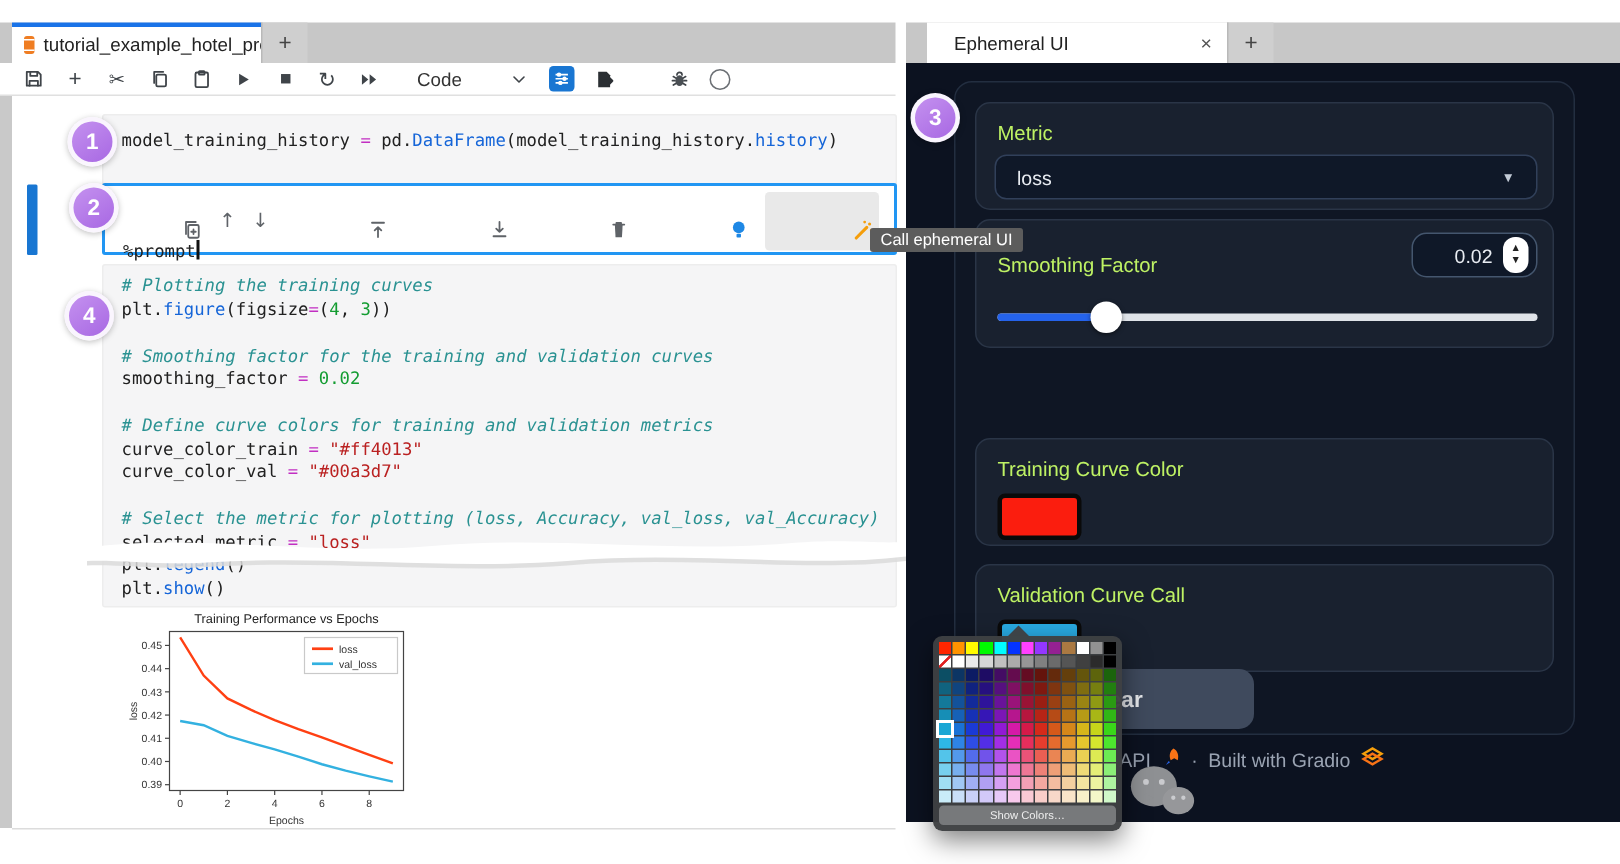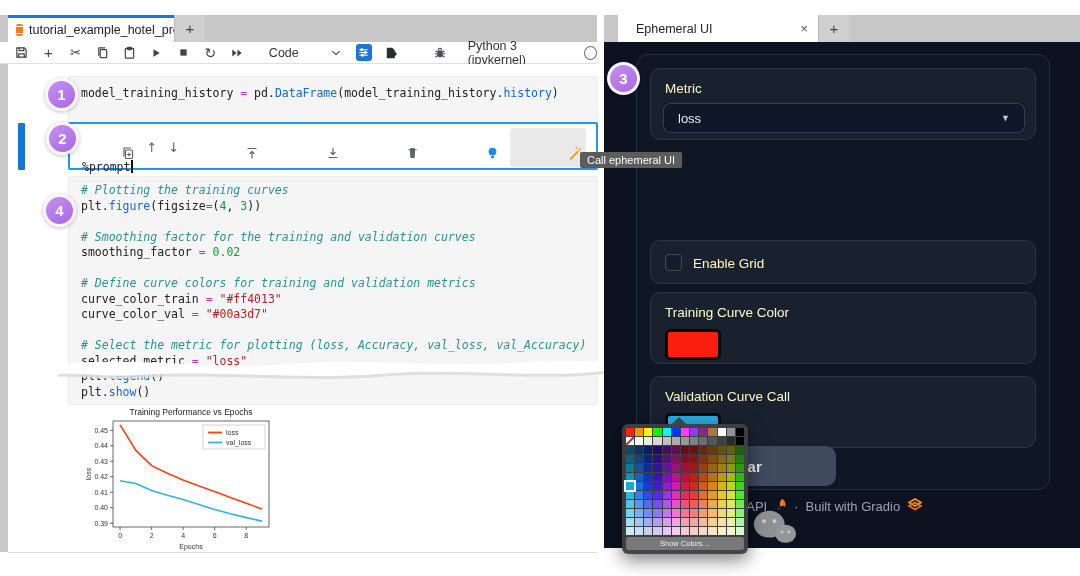--- a/index.html
+++ b/index.html
@@ -41,21 +41,21 @@
          background:linear-gradient(145deg,#c491ef,#a868e3);border:3px solid rgba(255,255,255,.92);
          box-shadow:0 1px 4px rgba(0,0,0,.25);display:flex;align-items:center;justify-content:center;
          color:#fff;font-size:15px;font-weight:bold;z-index:30;box-sizing:border-box;}
   .tooltip{position:absolute;background:#5c5c5c;color:#fff;font-size:11px;padding:2px 7px;
            border-radius:2px;z-index:60;white-space:nowrap;}
 
   
   .gr-panel{background:#0c1220;}
   .gr-wrapper{position:absolute;border:1px solid #232e40;border-radius:12px;background:#0f1624;}
   .gr-block{position:absolute;background:#19212f;border:1px solid #2a3547;border-radius:10px;box-sizing:border-box;}
-  .gr-label{font-size:13.5px;color:#fef9c3;}
+  .gr-label{font-size:13.5px;color:#bef264;}
   .gr-input{background:#0f1828;border:1px solid #31405a;border-radius:8px;box-sizing:border-box;
             color:#e8ecf2;font-size:13px;display:flex;align-items:center;}
   .gr-btn{position:absolute;border-radius:10px;display:flex;align-items:center;justify-content:center;
           font-size:15px;font-weight:bold;box-sizing:border-box;}
   .stepper{background:#fff;border-radius:8px;width:17px;height:24px;display:flex;flex-direction:column;
            align-items:center;justify-content:center;color:#222;font-size:7px;line-height:8px;}
   .gr-footer{position:absolute;display:flex;align-items:center;gap:7px;color:#9aa3b2;font-size:13px;z-index:3;}
 
   
   .picker{position:absolute;background:rgba(62,64,66,.97);border-radius:6px;padding:4px;
@@ -163,21 +163,20 @@
           <ellipse cx="7" cy="9" rx="3.2" ry="4.2" fill="#4a4f54" stroke="none"></ellipse>
           <path d="M5 4.5a2 2 0 014 0"></path>
           <line x1="1.5" y1="9" x2="3.5" y2="9"></line>
           <line x1="10.5" y1="9" x2="12.5" y2="9"></line>
           <line x1="2.2" y1="5.8" x2="4.2" y2="7"></line>
           <line x1="11.8" y1="5.8" x2="9.8" y2="7"></line>
           <line x1="2.2" y1="12.4" x2="4.2" y2="11.2"></line>
           <line x1="11.8" y1="12.4" x2="9.8" y2="11.2"></line>
         </svg>
       </span>
-    <span class="tb-label" style="margin-left:8px;">Python 3 (ipykernel)</span>
     <span style="width:12px;height:12px;border:1.5px solid #6b6f74;border-radius:50%;"></span>
   </div>
 
   <div class="abs" style="left:8px;top:64px;width:589px;height:488px;background:#fff;border-bottom:1px solid #dcdcdc;"></div>
 
   <div class="cell cell-gray abs" style="left:68px;top:76px;width:530px;height:58px;padding:9px 12px;"><div class="code-line"><span class="tk-v">model_training_history </span><span class="tk-o">= </span><span class="tk-v">pd.</span><span class="tk-b">DataFrame</span><span class="tk-v">(model_training_history.</span><span class="tk-b">history</span><span class="tk-v">)</span></div></div>
 
   <div class="abs" style="left:18px;top:123px;width:7px;height:47px;background:#1876d2;border-radius:1px;"></div>
   <div class="cell cell-active abs" style="left:68px;top:122px;width:530px;height:48px;padding:5px 12px;">
     <div class="code-line"><span class="tk-v">%prompt</span><span class="caret"></span></div>
@@ -285,26 +284,36 @@
   <div class="gr-wrapper" style="left:636px;top:54px;width:412px;height:434px;"></div>
 
   <div class="gr-block" style="left:650px;top:68px;width:386px;height:72px;">
     <div class="gr-label" style="position:absolute;left:14px;top:12px;">Metric</div>
     <div class="gr-input" style="position:absolute;left:12px;top:34px;width:362px;height:30px;padding:0 14px;justify-content:space-between;">
       <span>loss</span>
       <span style="color:#c3cbd6;font-size:9px;">▼</span>
     </div>
   </div>
 
-
-  <div class="gr-block" style="left:650px;top:240px;width:386px;height:44px;">
-    <div style="position:absolute;left:14px;top:13px;width:17px;height:17px;border:1.5px solid #3c4b60;
-                border-radius:4px;background:#141d2b;box-sizing:border-box;"></div>
-    <div class="gr-label" style="position:absolute;left:42px;top:15px;">Enable Grid</div>
-  </div>
+  <div class="gr-block" style="left:650px;top:146px;width:386px;height:86px;">
+    <div class="gr-label" style="position:absolute;left:14px;top:22px;">Smoothing Factor</div>
+    <div class="gr-input" style="position:absolute;right:10px;top:8px;width:84px;height:30px;border-color:#44566e;
+                border-radius:10px;justify-content:flex-end;padding-right:5px;gap:7px;">
+      <span>0.02</span>
+      <span class="stepper">
+        <span>▲</span>
+        <span>▼</span>
+      </span>
+    </div>
+    <div style="position:absolute;left:14px;top:62px;width:360px;height:5px;border-radius:3px;background:#dfe3e8;"></div>
+    <div style="position:absolute;left:14px;top:62px;width:72px;height:5px;border-radius:3px;background:#2563eb;"></div>
+    <div style="position:absolute;left:76px;top:54px;width:21px;height:21px;border-radius:50%;background:#fff;
+                box-shadow:0 1px 3px rgba(0,0,0,.5);"></div>
+  </div>
+
 
   <div class="gr-block" style="left:650px;top:292px;width:386px;height:72px;text-align:right;">
     <div class="gr-label" style="position:absolute;left:14px;top:12px;">Training Curve Color</div>
     <div style="position: absolute; left: 14px; top: 36px; width: 50px; height: 25px; border: 3px solid rgb(10, 10, 10); border-radius: 5px; background: rgb(251, 29, 14);"></div>
   </div>
 
   <div class="gr-block" style="left:650px;top:376px;width:386px;height:72px;">
     <div class="gr-label" style="position:absolute;left:14px;top:12px;">Validation Curve Call</div>
     <div style="position: absolute; left: 14px; top: 36px; width: 50px; height: 25px; border: 3px solid rgb(10, 10, 10); border-radius: 5px; background: rgb(41, 171, 226);"></div>
   </div>

